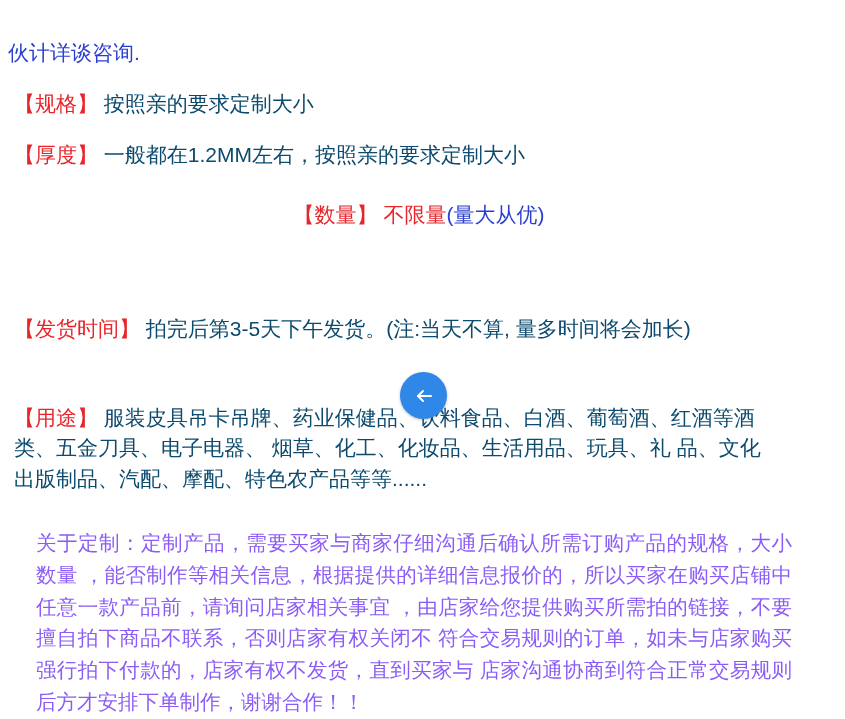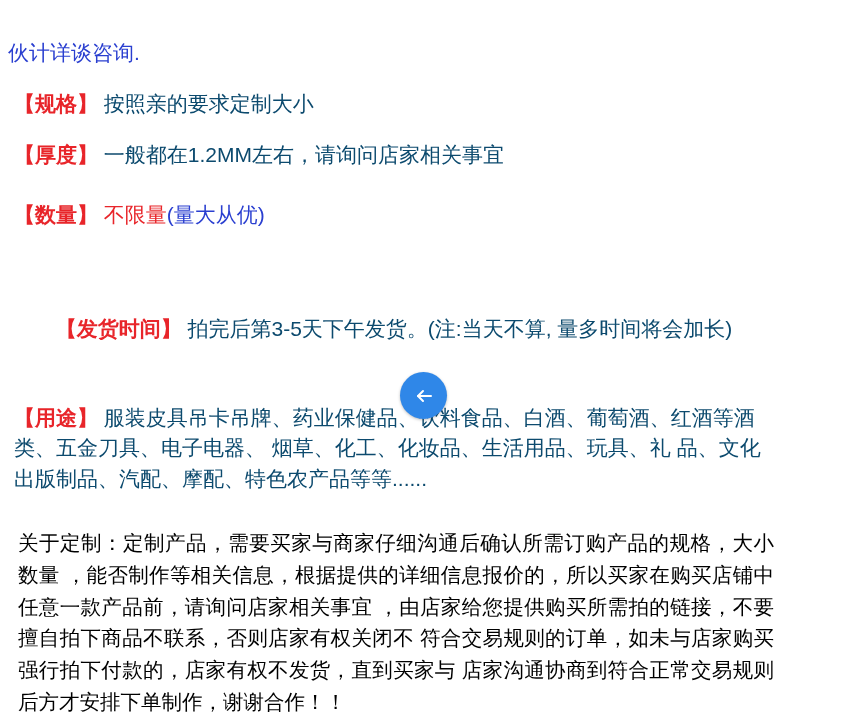--- a/index.html
+++ b/index.html
@@ -32,43 +32,43 @@
   .spec-block {
     position: absolute;
     left: 14px;
     width: 810px;
   }
   .row {
     margin-bottom: 16px;
   }
   .tag {
     color: #e8252a;
-    font-weight: bold;
+    font-weight: normal;
   }
   .blk {
     color: #0c4a6e;
   }
   .red {
     color: #e8252a;
   }
   .blue {
     color: #2a3fd0;
   }
   .big-row {
     font-size: 21px;
     line-height: 1.45;
   }
   .para {
     position: absolute;
-    left: 18px;
+    left: 36px;
     width: 756px;
     font-size: 20.5px;
     line-height: 1.55;
     text-align: justify;
-    color: #000000;
+    color: #8b5cf6;
   }
   .back-badge {
     position: absolute;
     left: 400px;
     top: 335px;
     width: 47px;
     height: 47px;
     border-radius: 50%;
     background: #2f87e8;
     display: flex;
@@ -85,29 +85,29 @@
 
 <div class="page">
 
   <div class="top-line">伙计详谈咨询.</div>
 
   <div class="spec-block row big-row" style="top:52px;">
     <span class="tag">【规格】</span><span class="blk"> 按照亲的要求定制大小</span>
   </div>
 
   <div class="spec-block row big-row" style="top:103px;">
-    <span class="tag">【厚度】</span><span class="blk"> 一般都在1.2MM左右，请询问店家相关事宜</span>
+    <span class="tag">【厚度】</span><span class="blk"> 一般都在1.2MM左右，按照亲的要求定制大小</span>
   </div>
 
-  <div class="spec-block row big-row" style="top:163px;">
+  <div class="spec-block row big-row" style="top:163px;text-align:center;">
     <span class="tag">【数量】</span><span class="red"> 不限量</span><span class="blue">(量大从优)</span>
   </div>
 
 
-  <div class="spec-block row big-row" style="top:277px; width:760px;text-align:center;">
+  <div class="spec-block row big-row" style="top:277px; width:760px;">
     <span class="tag">【发货时间】</span><span class="blk"> 拍完后第3-5天下午发货。(注:当天不算, 量多时间将会加长)</span>
   </div>
 
   <div class="spec-block row big-row" style="top:366px; width:760px;">
     <span class="tag">【用途】</span><span class="blk"> 服装皮具吊卡吊牌、药业保健品、饮料食品、白酒、葡萄酒、红酒等酒类、五金刀具、电子电器、 烟草、化工、化妆品、生活用品、玩具、礼 品、文化出版制品、汽配、摩配、特色农产品等等......</span>
   </div>
 
   <div class="para" style="top:490px;">关于定制：定制产品，需要买家与商家仔细沟通后确认所需订购产品的规格，大小数量 ，能否制作等相关信息，根据提供的详细信息报价的，所以买家在购买店铺中任意一款产品前，请询问店家相关事宜 ，由店家给您提供购买所需拍的链接，不要擅自拍下商品不联系，否则店家有权关闭不 符合交易规则的订单，如未与店家购买强行拍下付款的，店家有权不发货，直到买家与 店家沟通协商到符合正常交易规则后方才安排下单制作，谢谢合作！！</div>
 
   <div class="back-badge">

